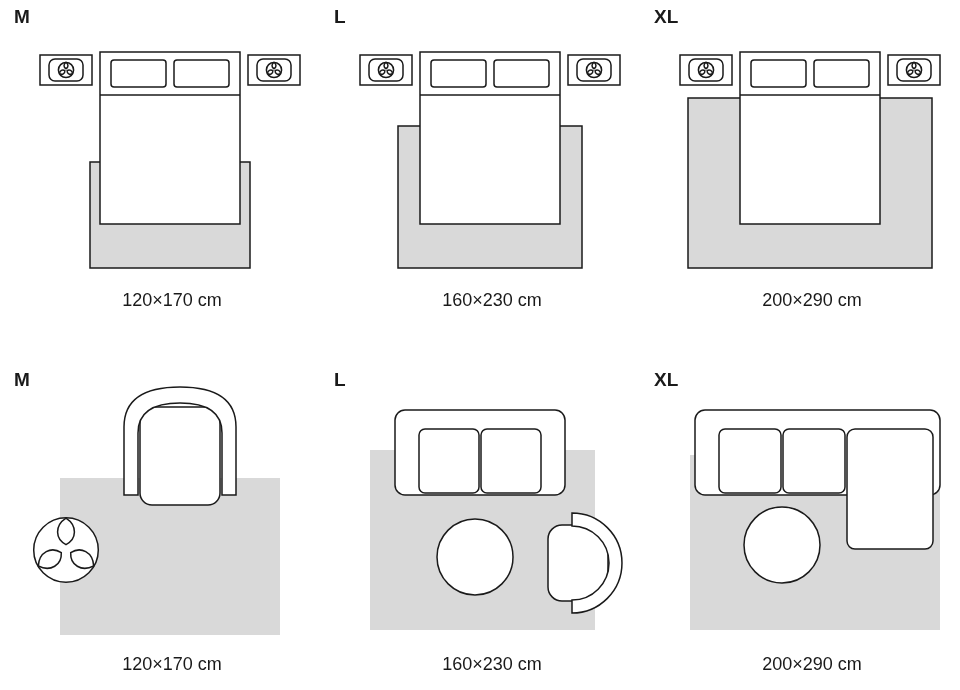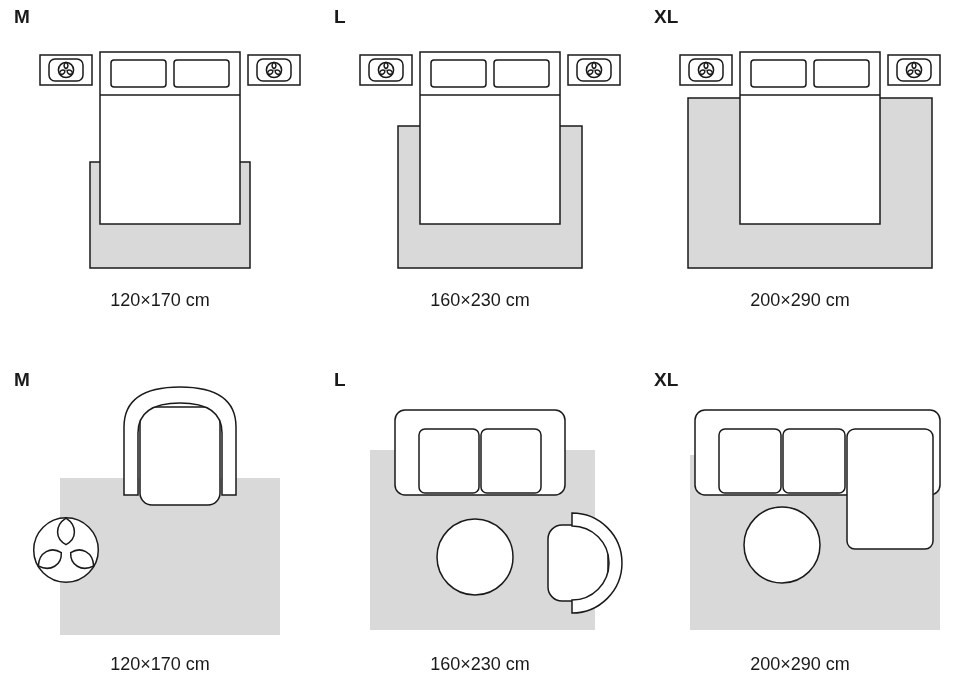--- a/index.html
+++ b/index.html
@@ -2,21 +2,21 @@
 <html style="--outline: #1a1a1a; --rug-fill: #d9d9d9; --background: #ffffff;"><head>
 <meta charset="utf-8">
 <style>
   :root { --outline:#1a1a1a; --rug-fill:#d9d9d9; --background:#ffffff; }
   * { margin:0; padding:0; box-sizing:border-box; }
   body { background:#fff; font-family:"Liberation Sans", sans-serif; color:var(--outline); }
   .canvas { position:relative; width:960px; height:690px; background:var(--background); overflow:hidden; }
   .cell { position:absolute; width:320px; height:345px; }
   .size-label { position:absolute; left:14px; top:6px; font-size:19px; font-weight:700; letter-spacing:.2px; }
   .row1 .size-label { top:24px; }
-  .dims { position:absolute; left:0; width:100%; text-align:center; font-size:18px; }
+  .dims { position:absolute; left:12px; width:100%; text-align:center; font-size:18px; }
   .row0 .dims { top:290px; }
   .row1 .dims { top:309px; }
   svg.illus { position:absolute; left:0; top:0; display:block; }
   .st { fill:#ffffff; stroke:var(--outline); stroke-width:1.5; }
   .nf { fill:none; }
   .rug { fill:var(--rug-fill); }
   .rug.outlined { stroke:var(--outline); stroke-width:1.5; }
 </style>
 </head>
 <body>

